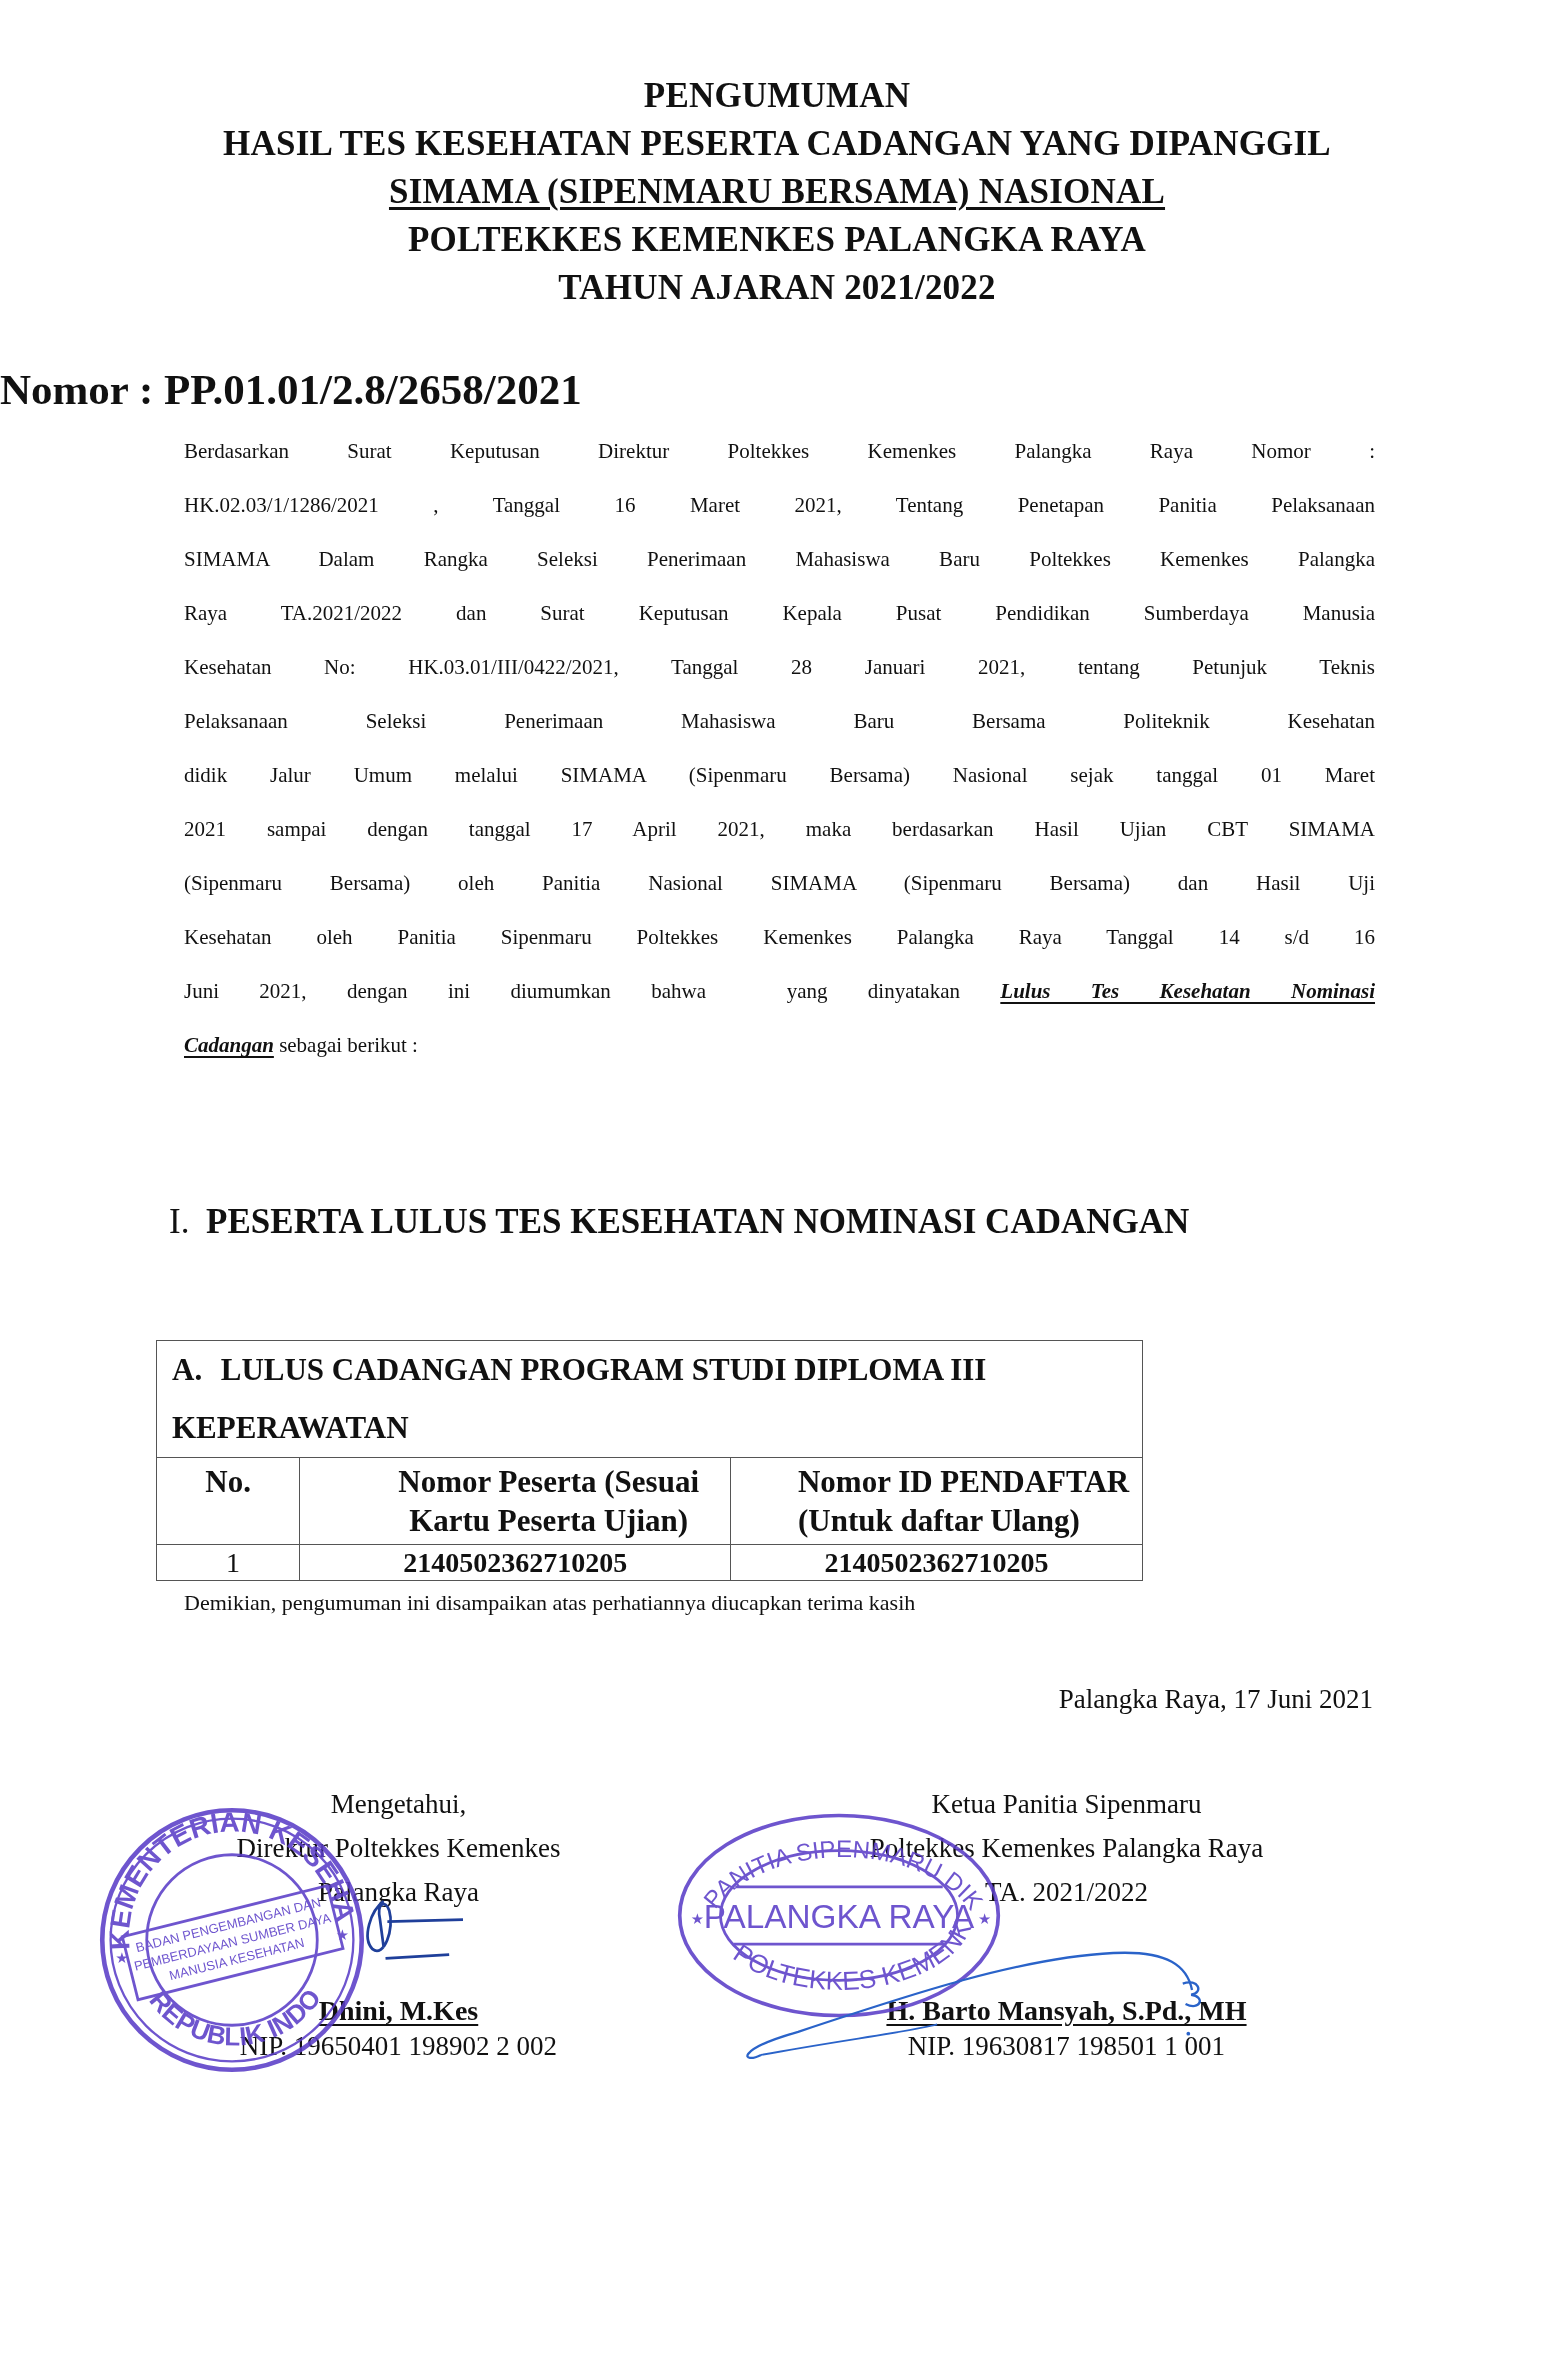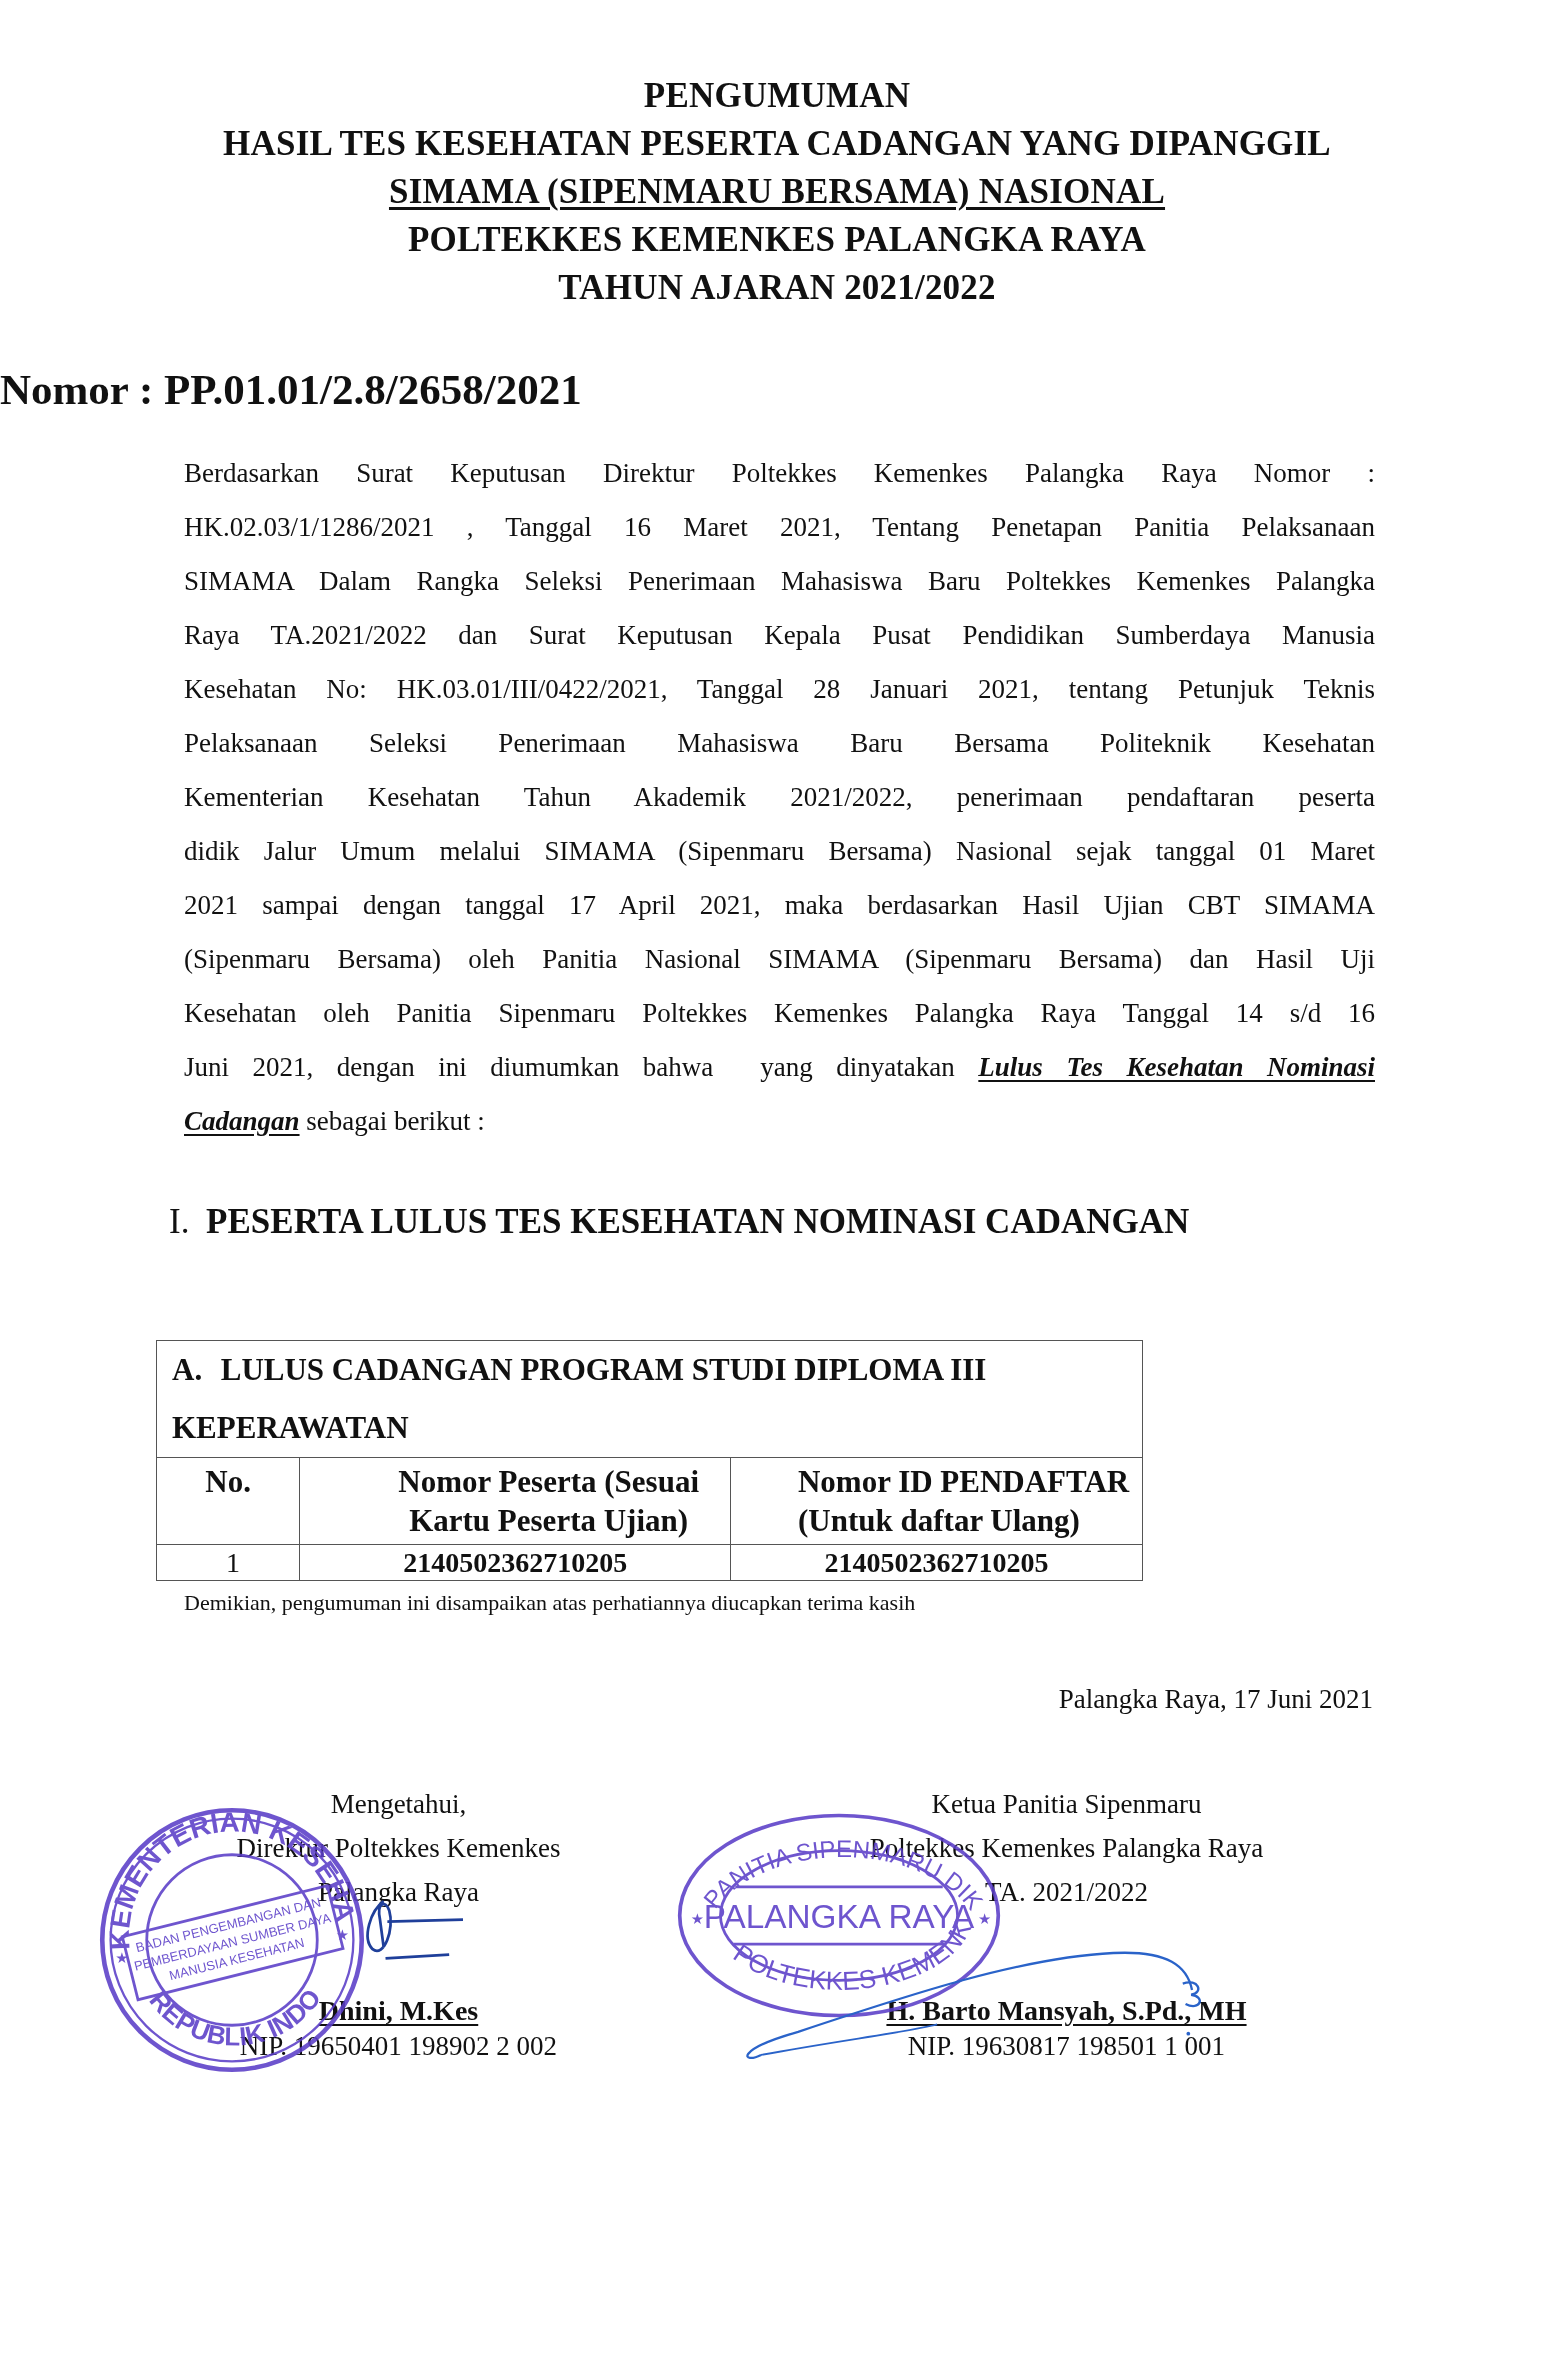--- a/index.html
+++ b/index.html
@@ -3,22 +3,22 @@
 <meta charset="utf-8">
 <style>
   html, body { margin:0; padding:0; background:#ffffff; }
   body { width:1554px; height:2375px; position:relative; overflow:hidden;
          font-family:"Liberation Serif","DejaVu Serif",serif; color:#111; }
   .title-block { position:absolute; left:0; width:1554px; top:72px; text-align:center; }
   .title-line { font-weight:bold; font-size:35px; line-height:48px; letter-spacing:0.2px; }
   .title-line.u { text-decoration:underline; text-underline-offset:3.7px; text-decoration-thickness:2.8px; }
   .nomor { position:absolute; left:0; width:1554px; top:366px; text-align:left;
            font-weight:bold; font-size:43px; line-height:48px; }
-  .body-para { position:absolute; left:184px; width:1191px; top:446px;
-               font-size:27px; line-height:54px; text-align:justify; }
+  .body-para { position:absolute; left:184px; width:1191px; top:424px;
+               font-size:21px; line-height:54px; text-align:justify; }
   .body-line { display:block; text-align:justify; text-align-last:justify; white-space:nowrap; height:54px; }
   .body-line.last { text-align-last:left; }
   .emph { font-weight:bold; font-style:italic; text-decoration:underline; text-underline-offset:3.7px; }
   .section { position:absolute; left:169px; top:1198px; font-size:35px; line-height:48px; }
   .section .num { font-weight:normal; margin-right:16.7px; }
   .section .txt { font-weight:bold; }
   table.res { position:absolute; left:156px; top:1340px; width:987px; border-collapse:collapse;
               font-size:30px;padding-left:32px; }
   table.res td, table.res th { border:1.9px solid #555; padding:0; vertical-align:top; }
   .cap-cell { height:77px; font-weight:bold; font-size:31px; padding:0 0 0 15px !important; line-height:58px; text-align:left; }
@@ -54,21 +54,20 @@
 
 <div class="nomor">Nomor : PP.01.01/2.8/2658/2021</div>
 
 <div class="body-para">
   <span class="body-line">Berdasarkan Surat Keputusan Direktur Poltekkes Kemenkes Palangka Raya Nomor :</span>
   <span class="body-line">HK.02.03/1/1286/2021   , Tanggal 16 Maret 2021, Tentang Penetapan Panitia Pelaksanaan</span>
   <span class="body-line">SIMAMA Dalam Rangka Seleksi Penerimaan Mahasiswa Baru Poltekkes Kemenkes Palangka</span>
   <span class="body-line">Raya TA.2021/2022 dan Surat Keputusan Kepala Pusat Pendidikan Sumberdaya Manusia</span>
   <span class="body-line">Kesehatan No: HK.03.01/III/0422/2021, Tanggal 28 Januari 2021,  tentang Petunjuk Teknis</span>
   <span class="body-line">Pelaksanaan Seleksi Penerimaan Mahasiswa Baru Bersama Politeknik Kesehatan</span>
-  <span class="body-line">Kementerian Kesehatan Tahun Akademik 2021/2022, penerimaan pendaftaran peserta</span>
   <span class="body-line">didik Jalur Umum melalui SIMAMA (Sipenmaru Bersama) Nasional sejak tanggal 01 Maret</span>
   <span class="body-line">2021 sampai dengan tanggal 17 April 2021, maka berdasarkan Hasil Ujian CBT SIMAMA</span>
   <span class="body-line">(Sipenmaru Bersama)  oleh Panitia Nasional SIMAMA (Sipenmaru Bersama) dan Hasil Uji</span>
   <span class="body-line">Kesehatan oleh Panitia Sipenmaru Poltekkes Kemenkes Palangka Raya Tanggal 14 s/d 16</span>
   <span class="body-line"><span style="white-space:pre">Juni 2021, dengan ini diumumkan bahwa  yang dinyatakan </span><span class="emph">Lulus Tes Kesehatan Nominasi</span></span>
   <span class="body-line last"><span class="emph">Cadangan</span><span style="white-space:pre"> sebagai berikut :</span></span>
 </div>
 
 <div class="section">
   <span class="num">I.</span><span class="txt">PESERTA LULUS TES KESEHATAN NOMINASI CADANGAN</span>

